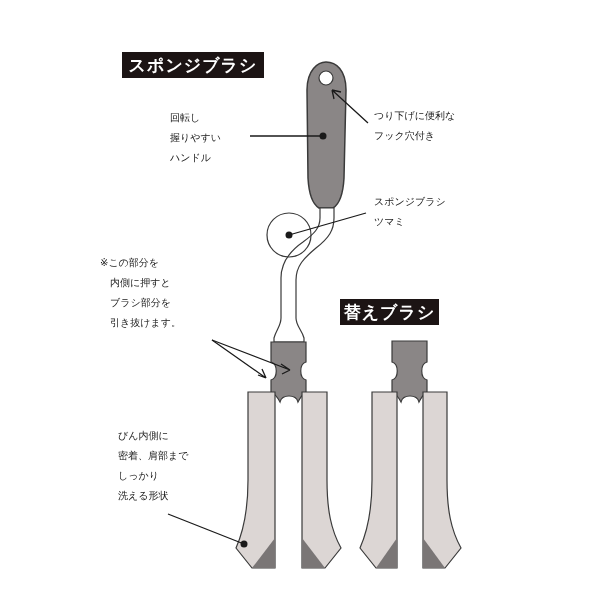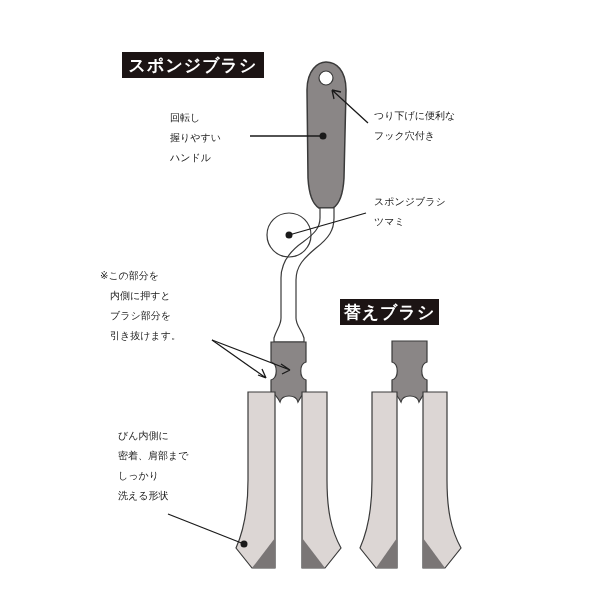--- a/index.html
+++ b/index.html
@@ -63,20 +63,20 @@
 <div class="label-box" style="left:122px; top:52px; width:142px;">スポンジブラシ</div>
 <div class="label-box" style="left:340px; top:299px; width:99px;">替えブラシ</div>
 
 <div class="note" style="left:170px; top:108px;">回転し
 握りやすい
 ハンドル</div>
 <div class="note" style="left:374px; top:106px;">つり下げに便利な
 フック穴付き</div>
 <div class="note" style="left:374px; top:192px;">スポンジブラシ
 ツマミ</div>
-<div class="note" style="left:100px; top:253px;margin-top:13px;">※この部分を
+<div class="note" style="left:100px; top:253px;">※この部分を
 　内側に押すと
 　ブラシ部分を
 　引き抜けます。</div>
 <div class="note" style="left:118px; top:426px;">びん内側に
 密着、肩部まで
 しっかり
 洗える形状</div>
 
 </body></html>

